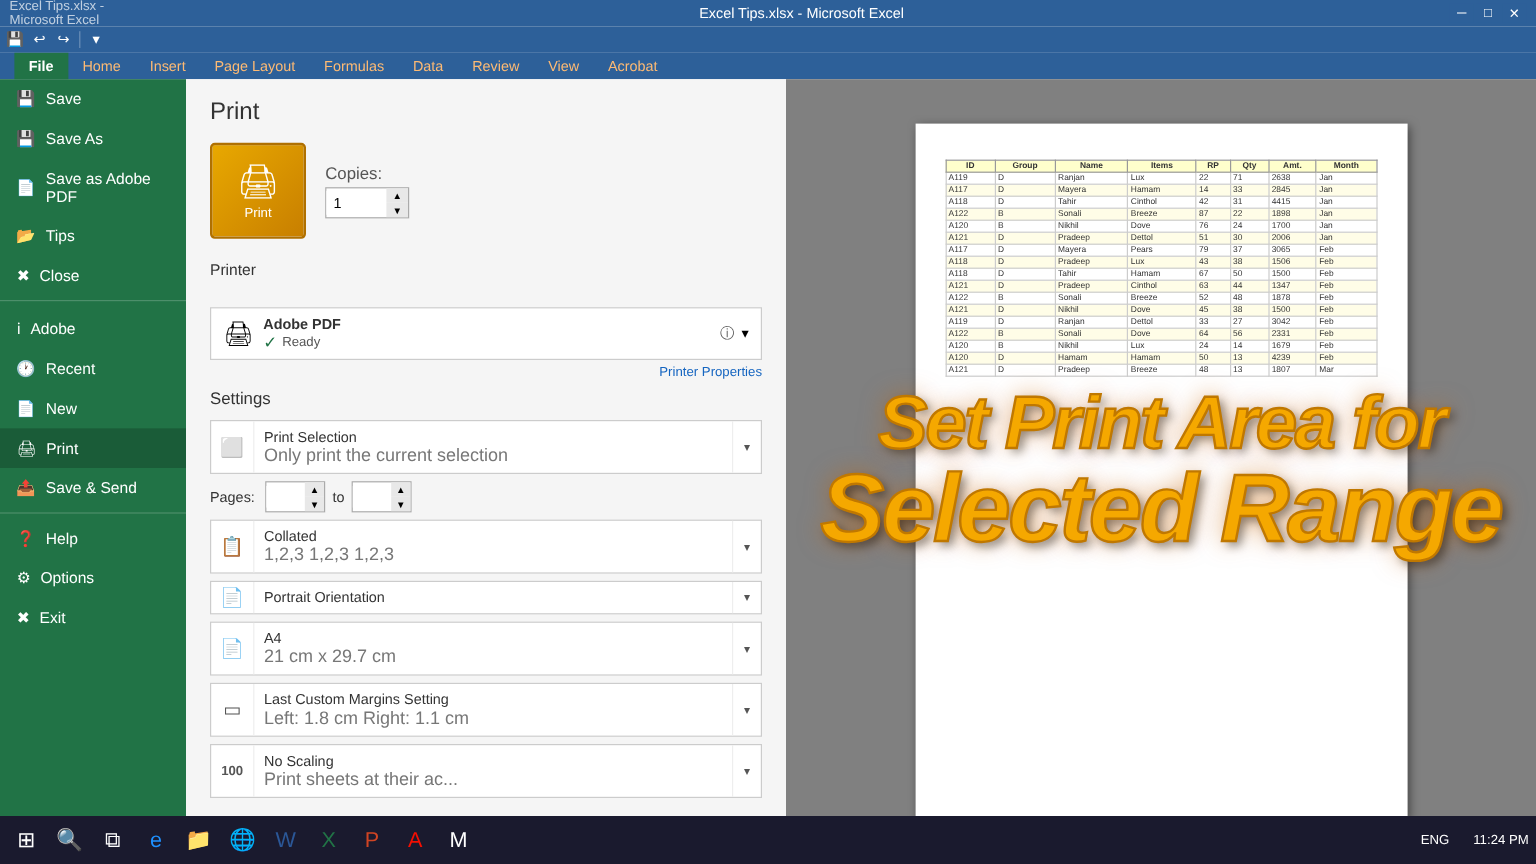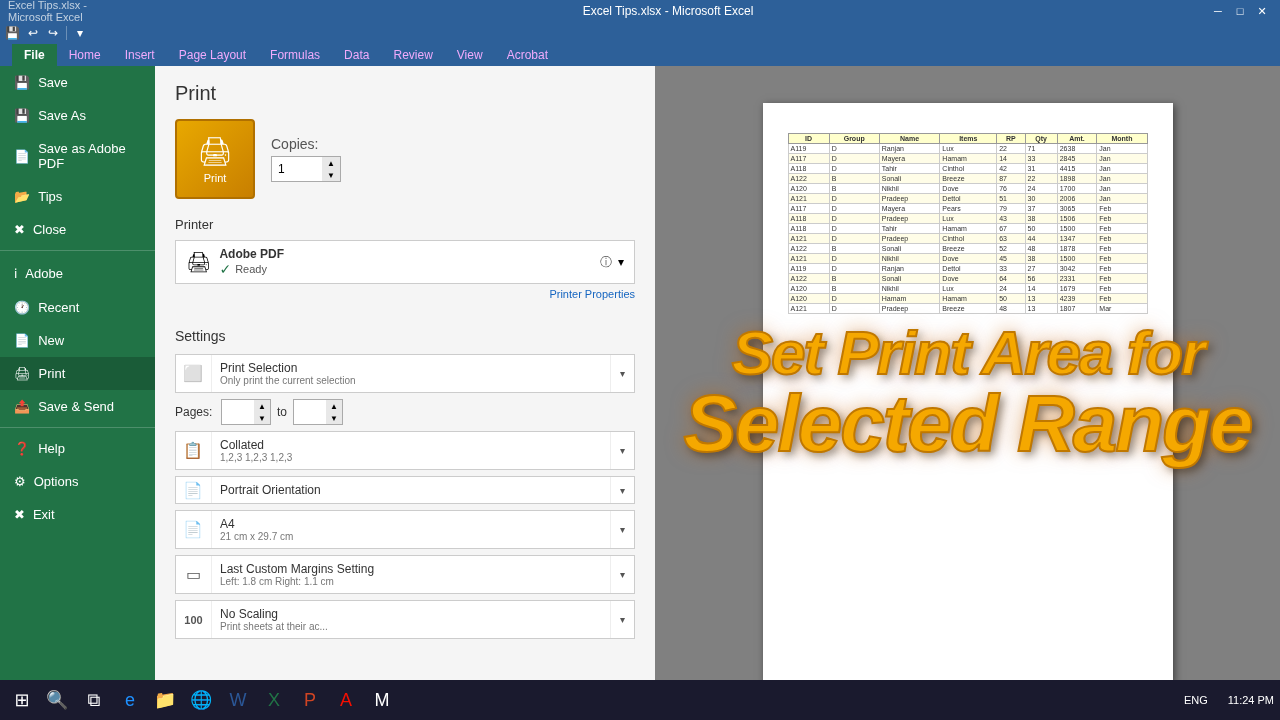--- a/index.html
+++ b/index.html
@@ -25,21 +25,21 @@
       height: 22px;
       background: #2d6099;
       display: flex;
       align-items: center;
       padding-left: 12px;
     }
     .ribbon-tab {
       padding: 3px 12px;
       font-size: 12px;
       cursor: pointer;
-      color: #f0abfc;
+      color: #fdba74;
       border: none;
       background: transparent;
       height: 22px;
     }
     .ribbon-tab.active {
       background: #217346;
       color: white;
       font-weight: bold;
     }
 
@@ -105,53 +105,53 @@
     .print-icon { font-size: 28px; margin-bottom: 4px; }
 
     .copies-row { display: flex; flex-direction: column; gap: 4px; }
     .copies-label { font-size: 14px; color: #555; }
     .copies-input-wrap { display: flex; align-items: center; border: 1px solid #aaa; background: white; width: 70px; }
     .copies-input { border: none; outline: none; width: 50px; padding: 3px 6px; font-size: 12px; }
     .copies-spin { display: flex; flex-direction: column; width: 18px; }
     .spin-btn { height: 12px; background: #e8e8e8; border: none; cursor: pointer; font-size: 8px; display: flex; align-items: center; justify-content: center; }
 
     
-    .section-title { font-size: 13px; color: #333; margin-bottom: 8px; font-weight: normal; }
+    .section-title { font-size: 13px; color: #333; margin-bottom: 24px; font-weight: normal; }
     .printer-box {
       border: 1px solid #ccc;
       background: white;
       padding: 6px 10px;
       margin-bottom: 4px;
       display: flex;
       align-items: center;
       justify-content: space-between;
       cursor: pointer;
     }
     .printer-info { display: flex; align-items: center; gap: 8px; }
     .printer-icon-wrap { font-size: 20px; }
     .printer-name { font-size: 12px; font-weight: bold; color: #333; }
     .printer-status { font-size: 11px; color: #555; display: flex; align-items: center; gap: 4px; }
     .status-green { color: #217346; font-size: 14px; }
     .info-icon { color: #555; font-size: 12px; cursor: pointer; }
-    .printer-props-link { color: #1565c0; text-decoration: none; font-size: 11px; text-align: right; display: block; margin-bottom: 28px; cursor: pointer; }
+    .printer-props-link { color: #1565c0; text-decoration: none; font-size: 11px; text-align: right; display: block; margin-bottom: 8px; cursor: pointer; }
 
     
     .settings-title { font-size: 14px; color: #333; margin-bottom: 10px; font-weight: normal; }
     .setting-row {
       display: flex;
       align-items: stretch;
       border: 1px solid #ccc;
       background: white;
       margin-bottom: 6px;
       cursor: pointer;
     }
     .setting-icon { width: 36px; display: flex; align-items: center; justify-content: center; border-right: 1px solid #eee; font-size: 16px; color: #555; }
     .setting-text { flex: 1; padding: 6px 8px; }
     .setting-main { font-size: 12px; color: #333; }
-    .setting-sub { font-size: 10px; color: #777; }
+    .setting-sub { font-size: 15px; color: #777; }
     .setting-arrow { width: 24px; display: flex; align-items: center; justify-content: center; color: #555; font-size: 10px; border-left: 1px solid #eee; }
 
     
     .pages-row {
       display: flex;
       align-items: center;
       gap: 6px;
       margin-bottom: 6px;
       font-size: 12px;
       color: #333;

